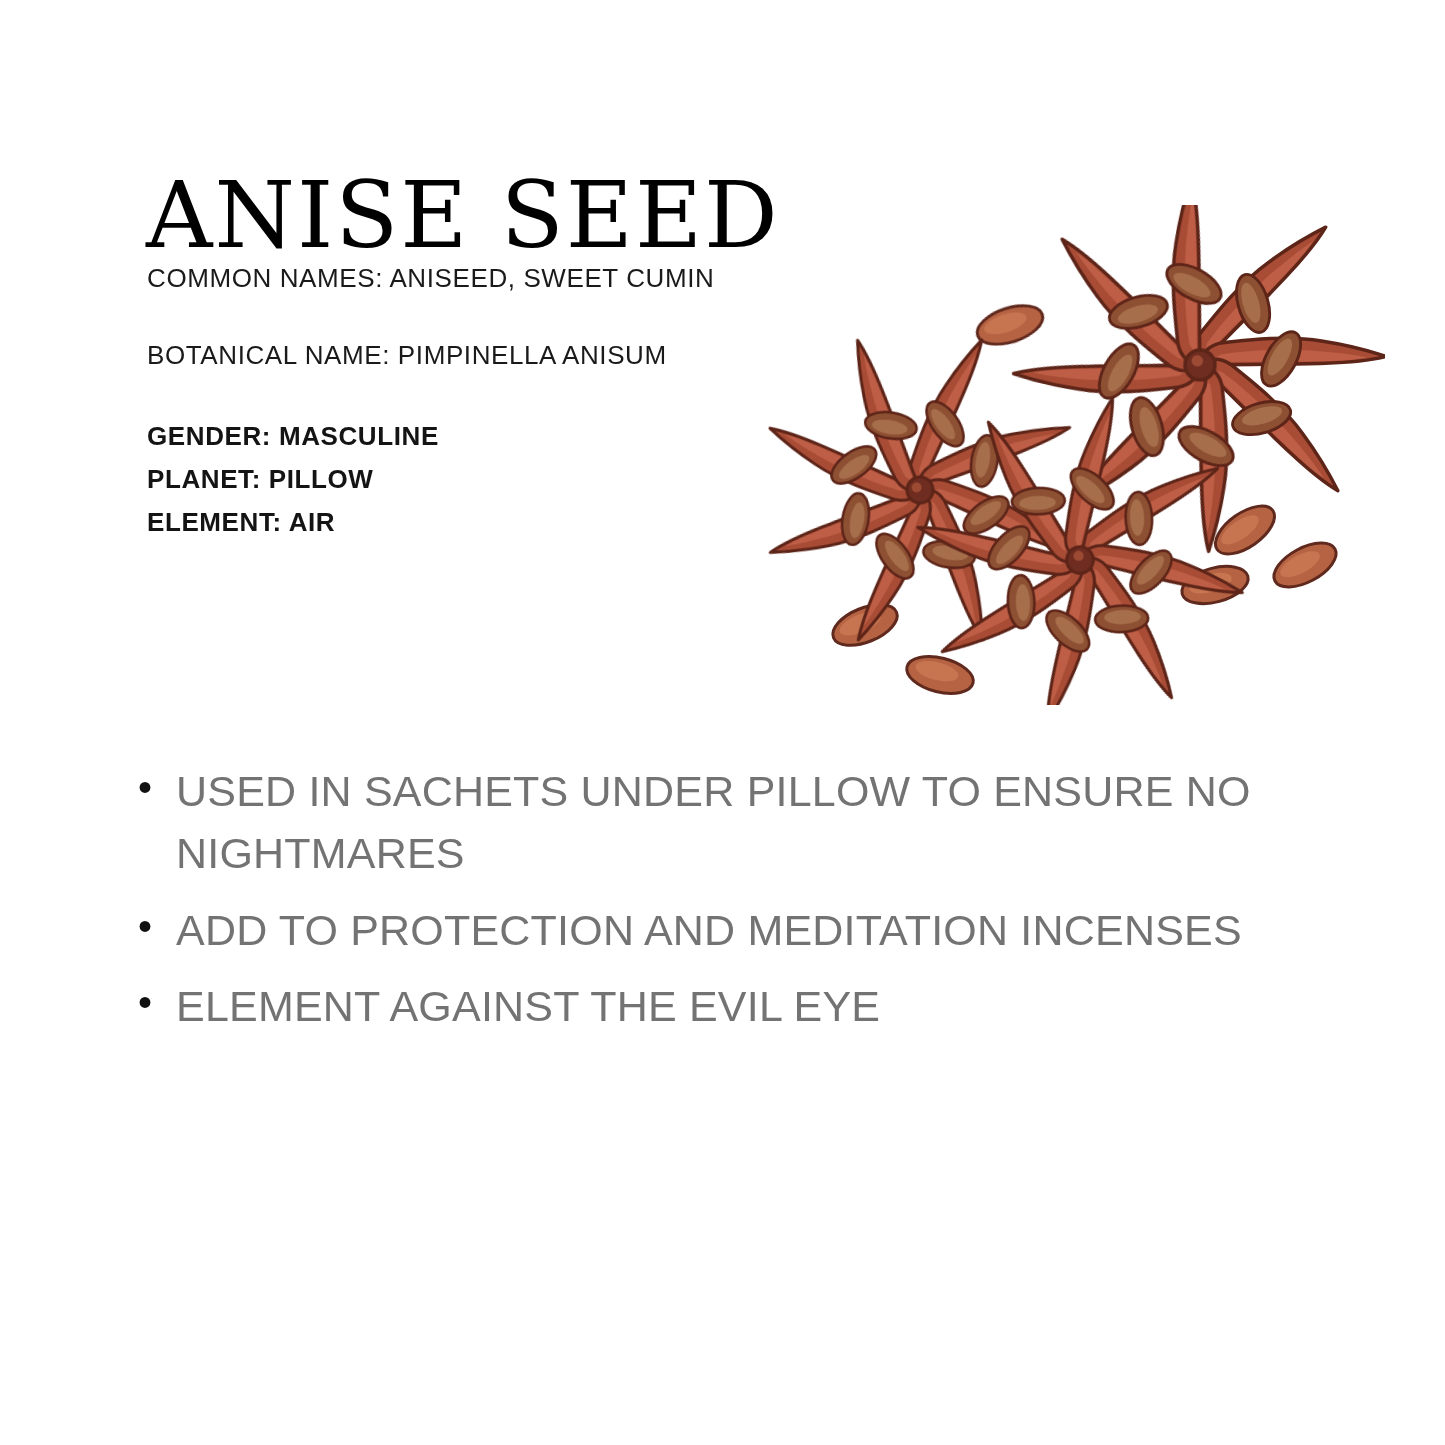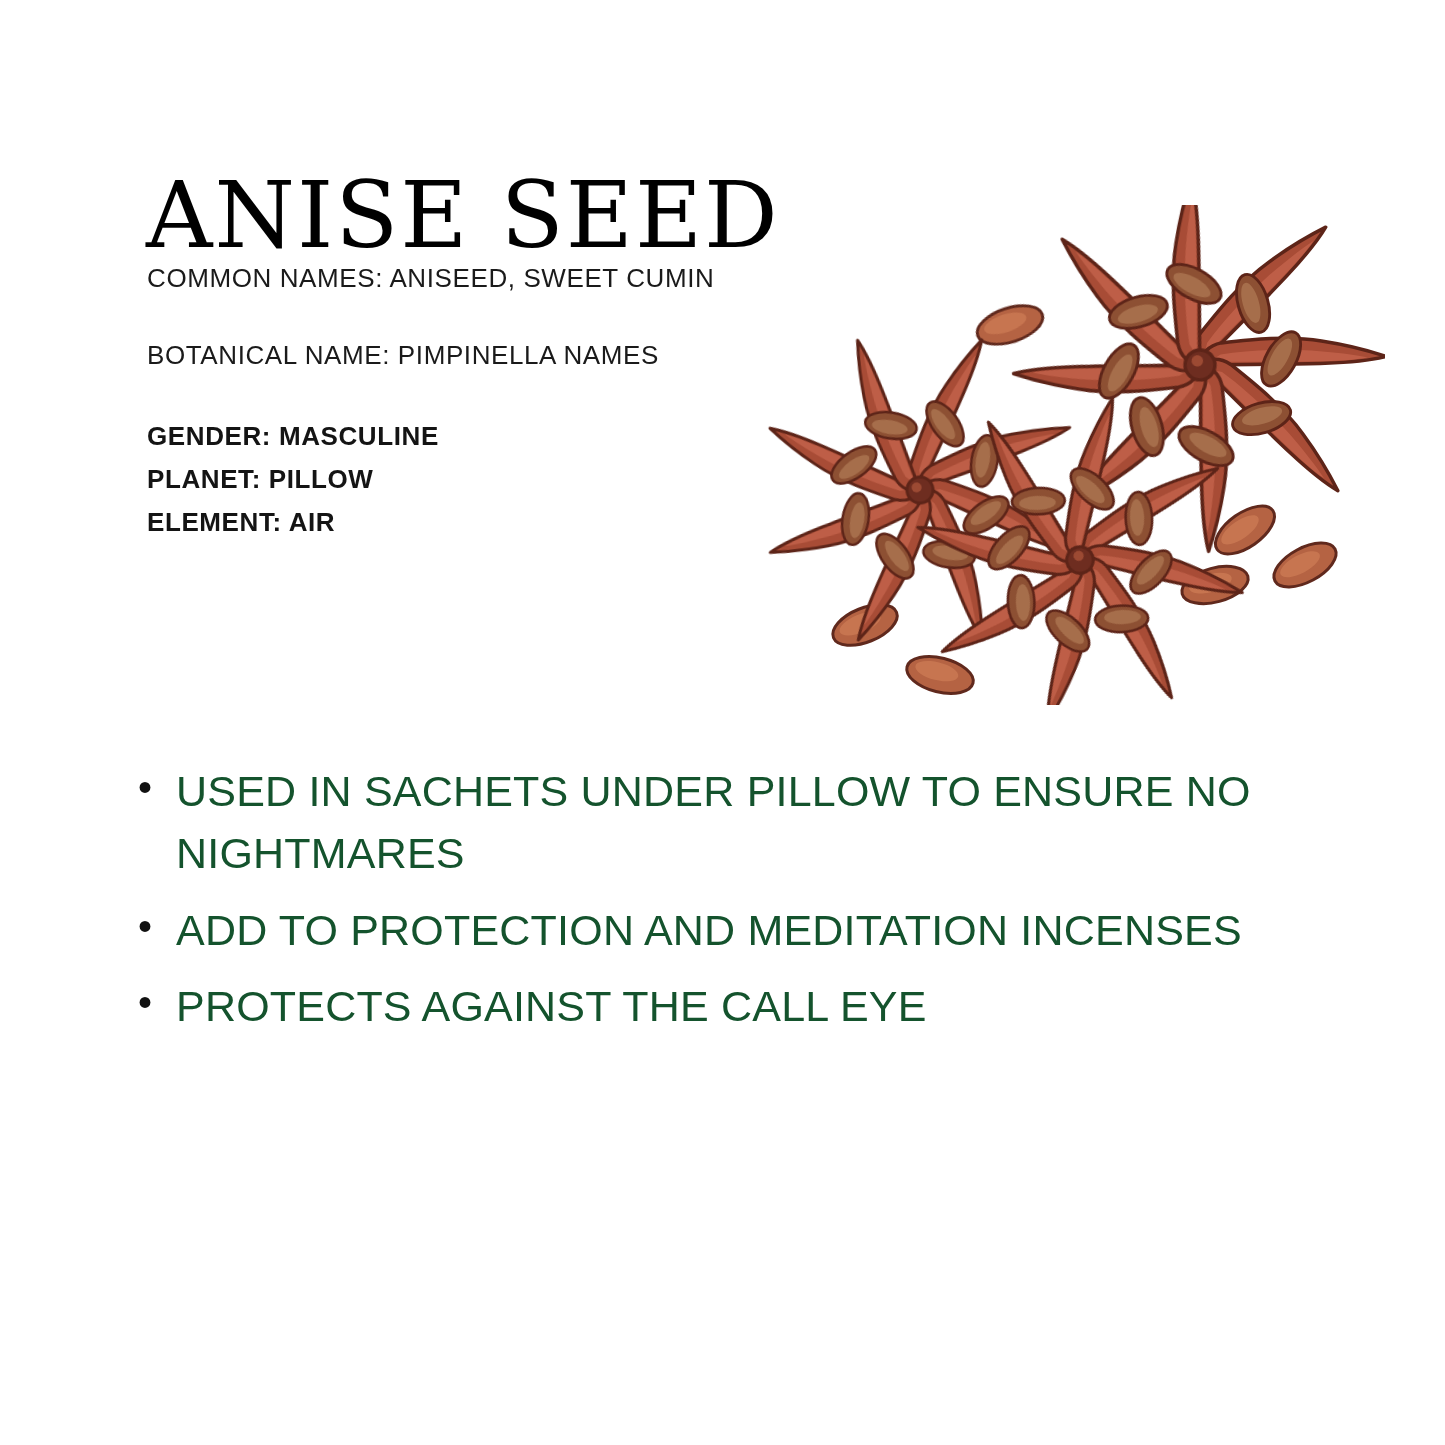--- a/index.html
+++ b/index.html
@@ -84,21 +84,21 @@
     width: 1225px;
     margin: 0;
     padding: 0;
     list-style: none;
   }
   .bullets li {
     position: relative;
     font-size: 43px;
     line-height: 1.45;
     letter-spacing: 0.2px;
-    color: #14532d;
+    color: #737373;
     padding-left: 48px;
     margin-bottom: 14px;
   }
   .bullets li::before {
     content: "\2022";
     position: absolute;
     left: 10px;
     top: -2px;
     font-size: 40px;
     line-height: 1.45;
@@ -107,21 +107,21 @@
 </style>
 </head>
 <body>
 
 <div class="page">
 
   <h1 class="title">ANISE SEED</h1>
 
   <div class="meta">
     <div class="meta-line">COMMON NAMES: ANISEED, SWEET CUMIN</div>
-    <div class="meta-line">BOTANICAL NAME: PIMPINELLA NAMES</div>
+    <div class="meta-line">BOTANICAL NAME: PIMPINELLA ANISUM</div>
     <div class="attrs">
       <div class="attr-line">GENDER: MASCULINE</div>
       <div class="attr-line">PLANET: PILLOW</div>
       <div class="attr-line">ELEMENT: AIR</div>
     </div>
   </div>
 
   <div class="illustration">
     <svg viewBox="0 0 640 500" xmlns="http://www.w3.org/2000/svg">
       <defs>
@@ -162,16 +162,16 @@
         <use href="#flower" transform="translate(455,160) rotate(12) scale(1.15)"></use>
         <use href="#flower" transform="translate(175,285) rotate(-8) scale(1.0)"></use>
         <use href="#flower" transform="translate(335,355) rotate(26) scale(1.02)"></use>
       </g>
     </svg>
   </div>
 
   <ul class="bullets">
     <li>USED IN SACHETS UNDER PILLOW TO ENSURE NO NIGHTMARES</li>
     <li>ADD TO PROTECTION AND MEDITATION INCENSES</li>
-    <li>PROTECTS AGAINST THE CALL EYE</li>
+    <li>ELEMENT AGAINST THE EVIL EYE</li>
   </ul>
 
 </div>
 
 </body></html>

